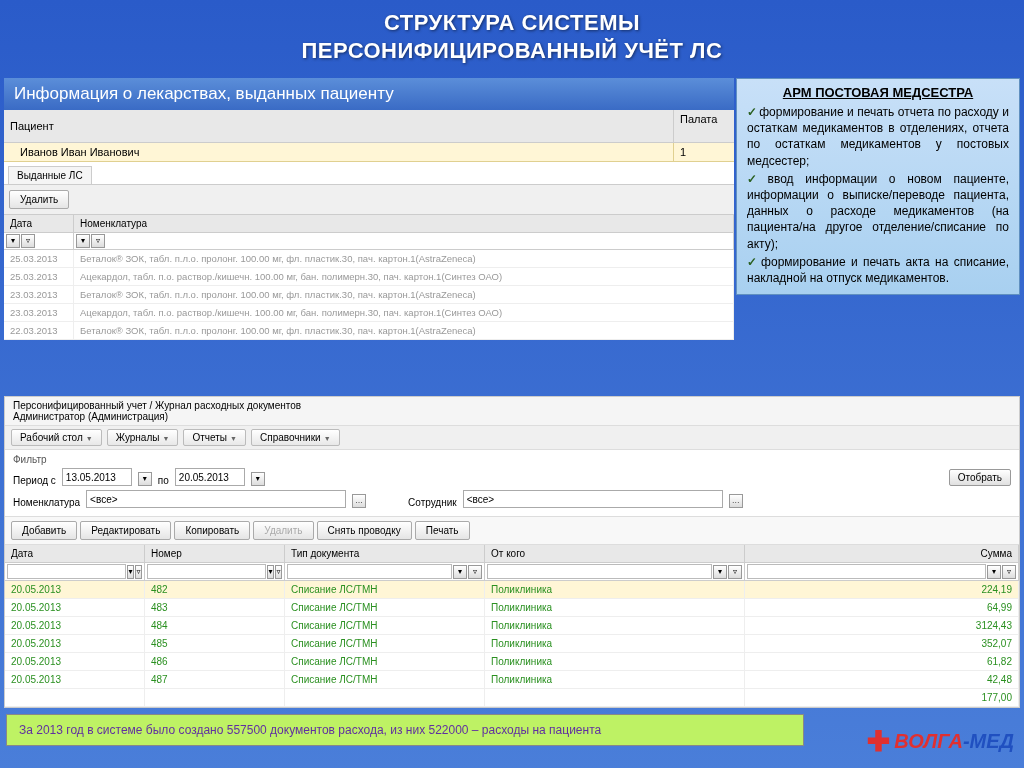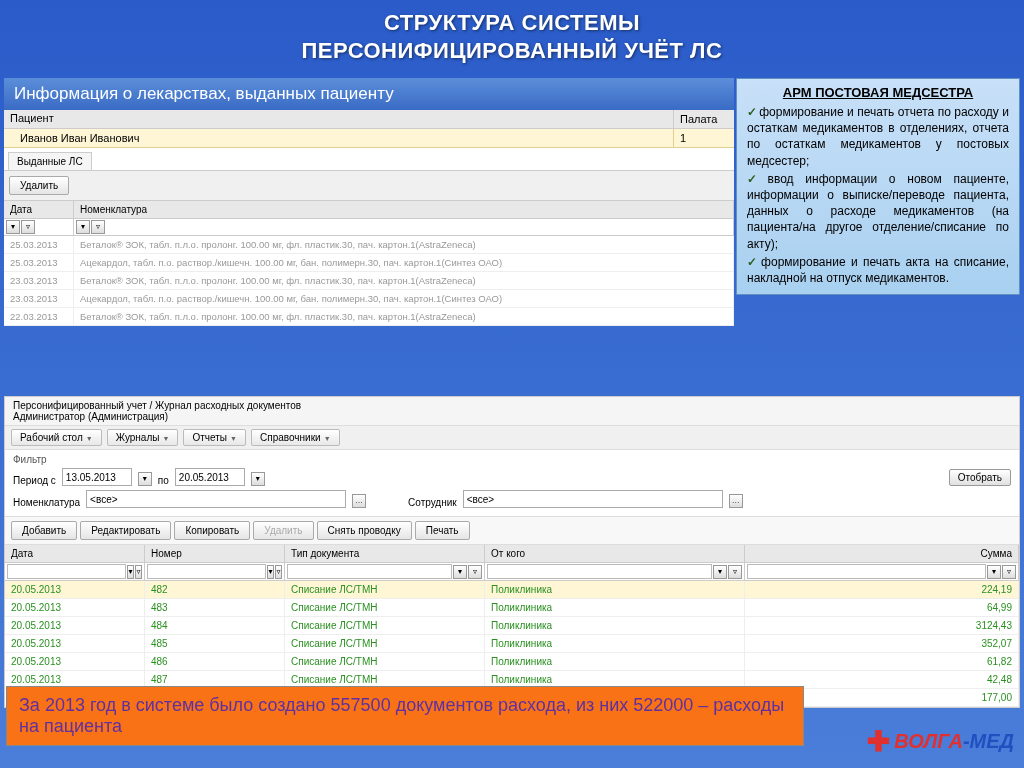--- a/index.html
+++ b/index.html
@@ -3,21 +3,21 @@
 <meta charset="utf-8">
 <style>
 * { box-sizing: border-box; margin: 0; padding: 0; }
 body { font-family: Arial, sans-serif; font-size: 11px; width: 1024px; height: 768px; background: linear-gradient(180deg, #2a5bc9 0%, #4a7ed9 100%); overflow: hidden; position: relative; }
 .slide-title { color: #fff; text-align: center; font-size: 22px; font-weight: bold; padding: 10px 0 6px; text-shadow: 1px 1px 3px rgba(0,0,0,0.5); letter-spacing: 0.5px; }
 .slide-title div:last-child { margin-top: 2px; }
 .main-area { position: absolute; top: 78px; left: 4px; right: 290px; background: #fff; }
 .section-header { background: linear-gradient(180deg, #5b8ed9 0%, #3a6bc5 100%); color: #fff; font-size: 17px; padding: 6px 10px; }
 .panel1 { background: #fff; }
 .patient-bar { display: flex; background: #e8e8e8; border-bottom: 1px solid #ccc; }
-.patient-bar .lbl { flex: 1; padding: 2px 6px; border-right: 1px solid #ccc; }
+.patient-bar .lbl { flex: 1; padding: 10px 6px; border-right: 1px solid #ccc; }
 .patient-bar .lbl2 { width: 60px; padding: 3px 6px; }
 .patient-row { display: flex; background: #fff6d6; border-bottom: 1px solid #e0d090; }
 .patient-row .c1 { flex: 1; padding: 3px 16px; border-right: 1px solid #e0d090; }
 .patient-row .c2 { width: 60px; padding: 3px 6px; }
 .tabbar { padding: 4px 4px 0; background: #fff; }
 .tab { display: inline-block; background: #f5f5f5; border: 1px solid #ccc; border-bottom: none; padding: 3px 8px; font-size: 10px; }
 .toolbar1 { padding: 5px; background: #f0f0f0; border-top: 1px solid #ccc; }
 .btn { display: inline-block; background: linear-gradient(180deg, #fff 0%, #e5e5e5 100%); border: 1px solid #aaa; padding: 3px 10px; font-size: 10px; cursor: pointer; border-radius: 2px; }
 .btn.disabled { color: #aaa; }
 .grid1 { background: #fff; }
@@ -60,21 +60,21 @@
 .c.t { width: 200px; }
 .c.f { width: 260px; }
 .c.s { flex: 1; text-align: right; }
 .frow2 { display: flex; border-bottom: 1px solid #ccc; }
 .frow2 .c { border-right: 1px solid #ccc; padding: 1px 2px; display: flex; gap: 1px; align-items: center; }
 .frow2 .c .inp2 { flex: 1; border: 1px solid #bbb; height: 15px; font-size: 9px; }
 .gr2 { display: flex; border-bottom: 1px solid #eee; }
 .gr2 .c { padding: 3px 6px; border-right: 1px solid #eee; color: #2a9020; font-size: 10px; }
 .gr2.hl { background: #fff6d6; }
 
-.footnote { position: absolute; left: 6px; bottom: 22px; right: 220px; background: #f97316; border: 1px solid #888; padding: 8px 12px; font-size: 18px; color: #6030a0; }
+.footnote { position: absolute; left: 6px; bottom: 22px; right: 220px; background: #bef264; border: 1px solid #888; padding: 8px 12px; font-size: 12px; color: #6030a0; }
 .logo { position: absolute; right: 10px; bottom: 10px; display: flex; align-items: center; gap: 4px; }
 .logo .cross { color: #e03030; font-size: 28px; font-weight: bold; }
 .logo .txt { font-size: 20px; font-weight: bold; font-style: italic; text-align: right; }
 .logo .v { color: #e03030; } .logo .m { color: #2050c0; }
 </style>
 </head>
 <body>
 
 <div class="slide-title">
   <div>СТРУКТУРА СИСТЕМЫ</div>

